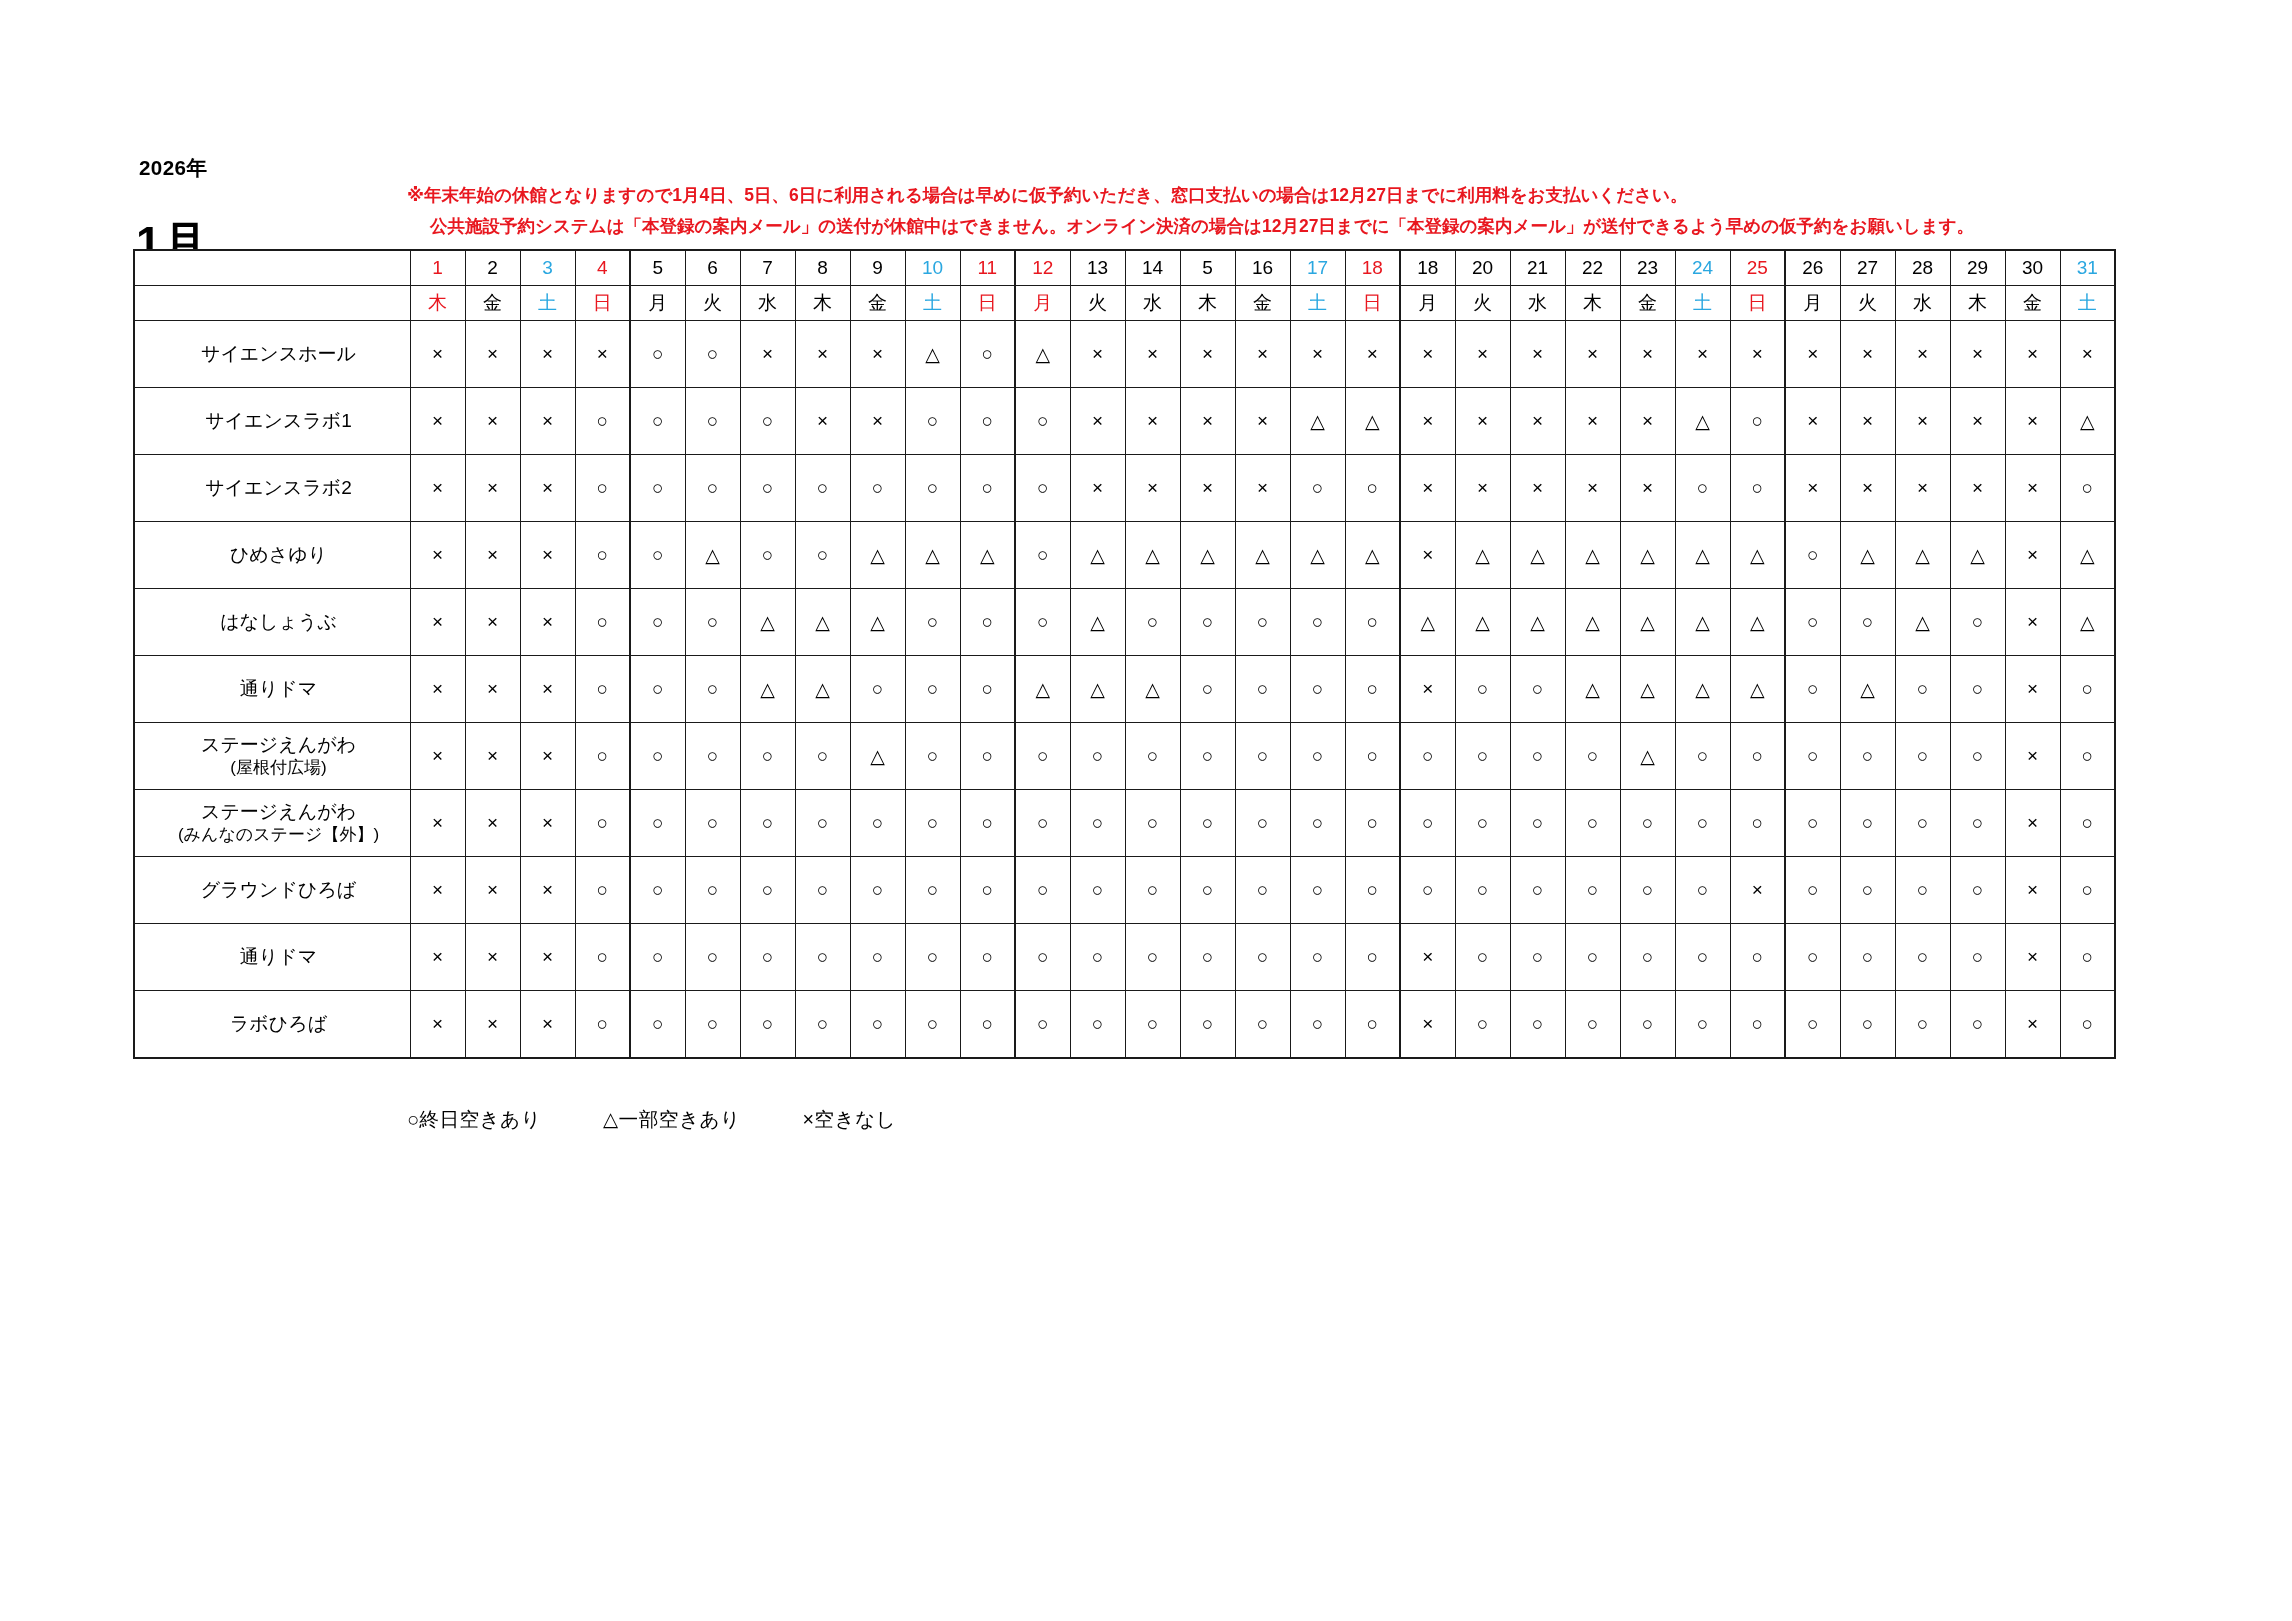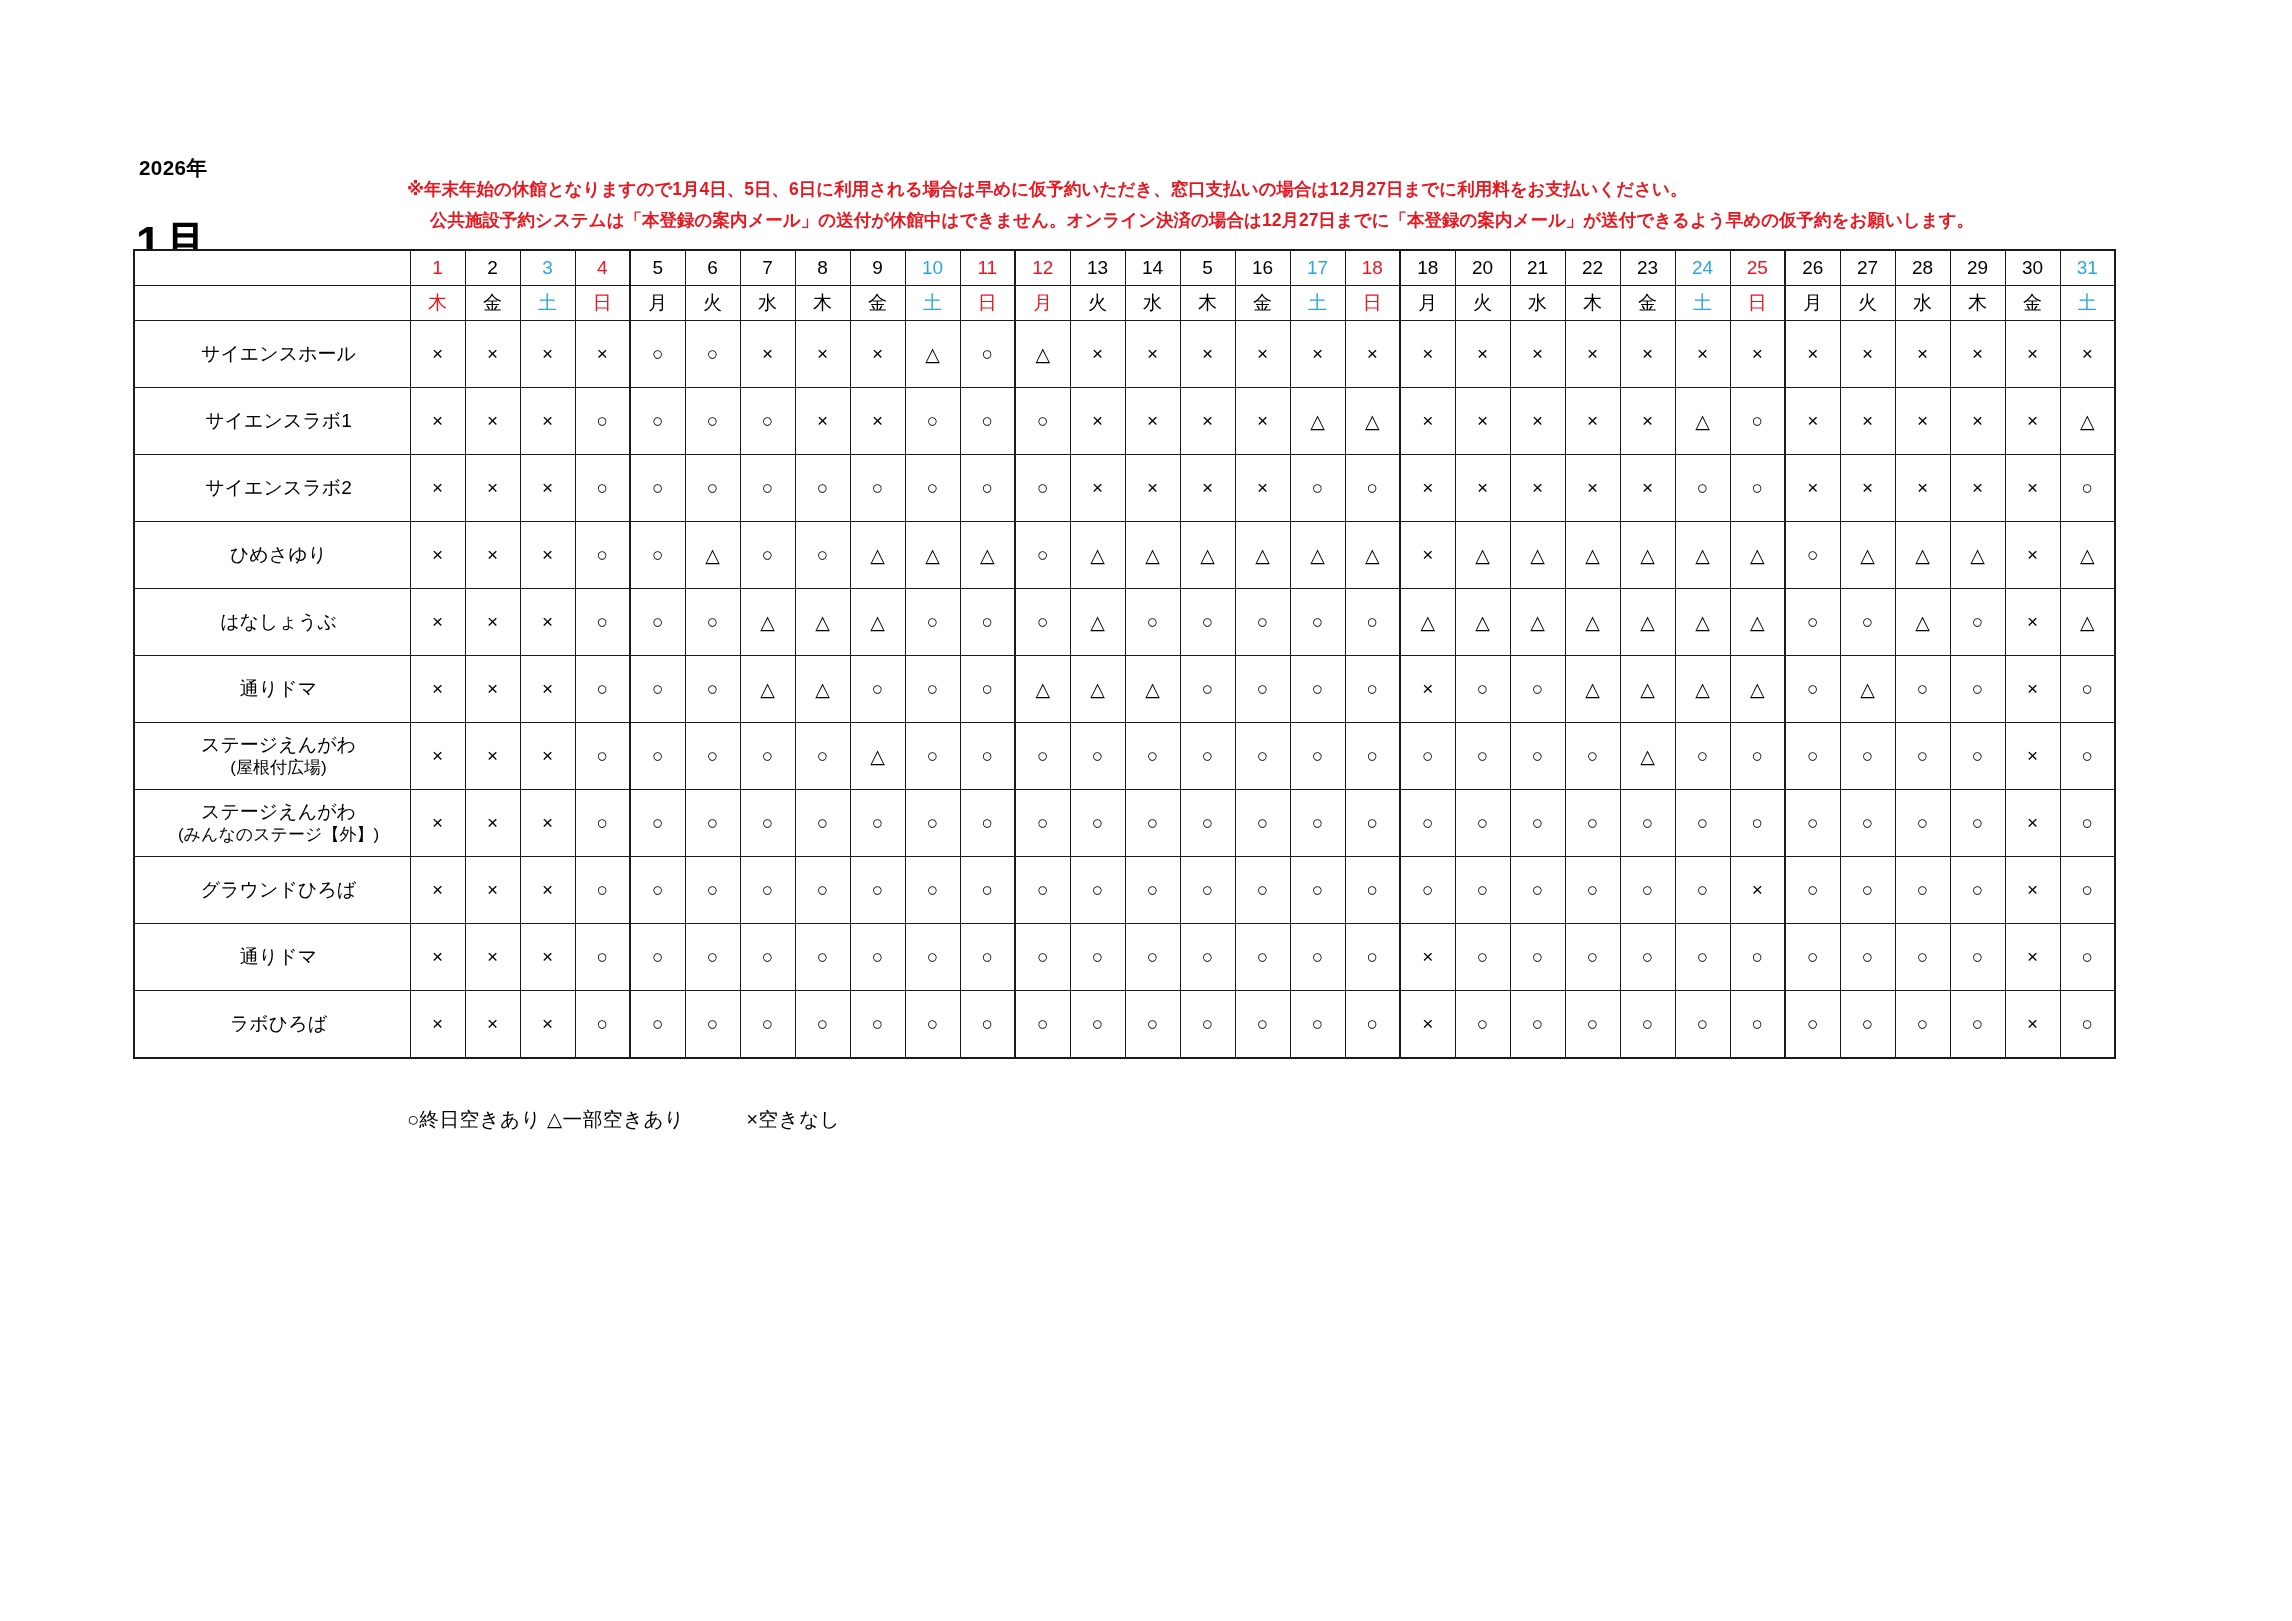--- a/index.html
+++ b/index.html
@@ -35,21 +35,21 @@
     left: 136px;
     top: 181px;
     font-size: 45px;
     font-weight: bold;
     letter-spacing: 0.9px;
     margin-top: 32px;
   }
   .notice {
     position: absolute;
     left: 407px;
-    top: 174px;
+    top: 180px;
     width: 1720px;
     color: #e8171f;
     font-size: 17.5px;
     font-weight: bold;
     line-height: 1.75;
   }
   .notice .line2 {
     padding-left: 23px;
   }
   
@@ -94,21 +94,21 @@
   .outer-top td, .outer-top th { border-top: 2.2px solid #1a1a1a; }
   
   .legend {
     position: absolute;
     left: 407px;
     top: 1106px;
     font-size: 19.7px;
     letter-spacing: 0.4px;
   }
   .legend span { display: inline-block; }
-  .legend .l2 { }
+  .legend .l2 { margin-left: 56px; }
   .legend .l3 { margin-left: 56px; }
 </style>
 </head>
 <body>
 
 <div class="page">
 
   <div class="year">2026年</div>
   <div class="month">1月</div>
 

